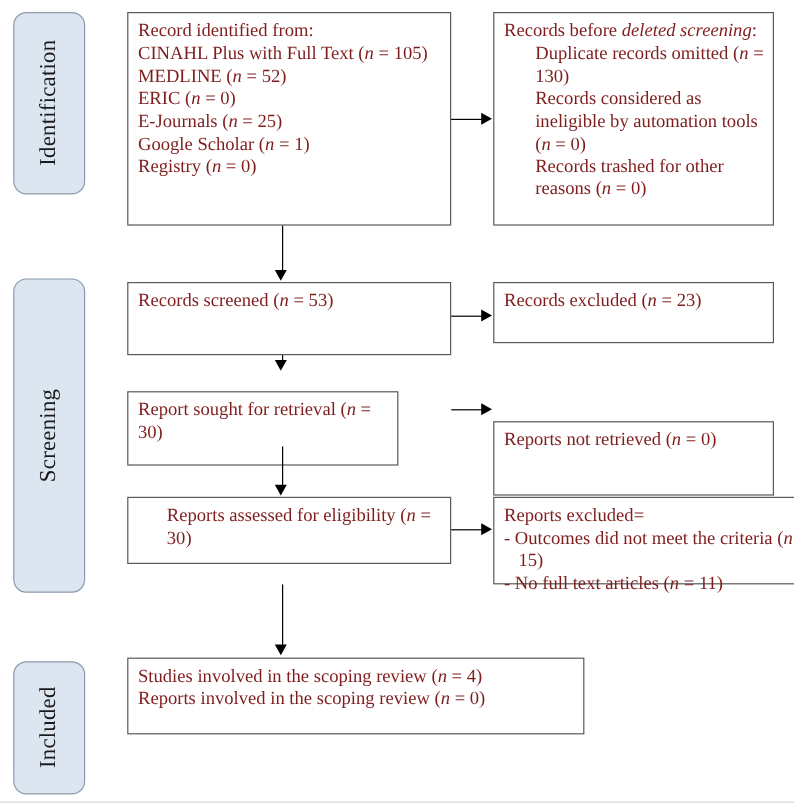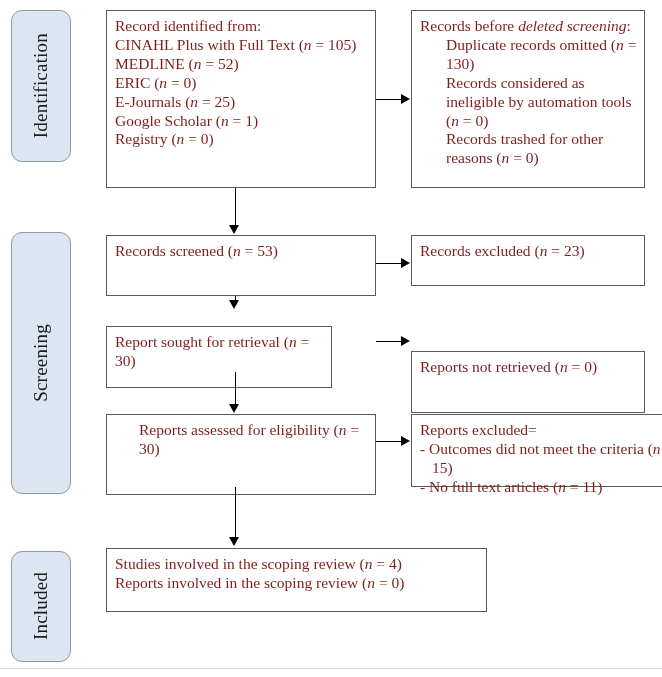--- a/index.html
+++ b/index.html
@@ -163,21 +163,21 @@
   <div class="flow-box" style="left:411px; top:310px; width:234px; height:62px;margin-top:41px;">
     <span class="box-text">Reports not retrieved (<i>n</i> = 0)</span>
   </div>
 
   <div class="conn-h" style="left:376px; top:341px; width:26px;"></div>
   <div class="arrow-right" style="left:401px; top:336px;"></div>
 
   <div class="conn-v" style="left:235px; top:372px; height:34px;"></div>
   <div class="arrow-down" style="left:229px; top:404px;"></div>
 
-  <div class="flow-box" style="left:106px; top:414px; width:270px; height:81px;padding-left:32px;">
+  <div class="flow-box" style="left:106px; top:414px; width:270px; height:56px;padding-left:32px;">
     <span class="box-text">Reports assessed for eligibility (<i>n</i> = 30)</span>
   </div>
 
   <div class="flow-box" style="left:411px; top:414px; width:282px; height:73px;">
     <span class="box-text">Reports excluded=</span>
     <span class="box-text hang">-  Outcomes did not meet the criteria (<i>n</i> = 15)</span>
     <span class="box-text hang">-  No full text articles (<i>n</i> = 11)</span>
   </div>
 
   <div class="conn-h" style="left:376px; top:441px; width:26px;"></div>

